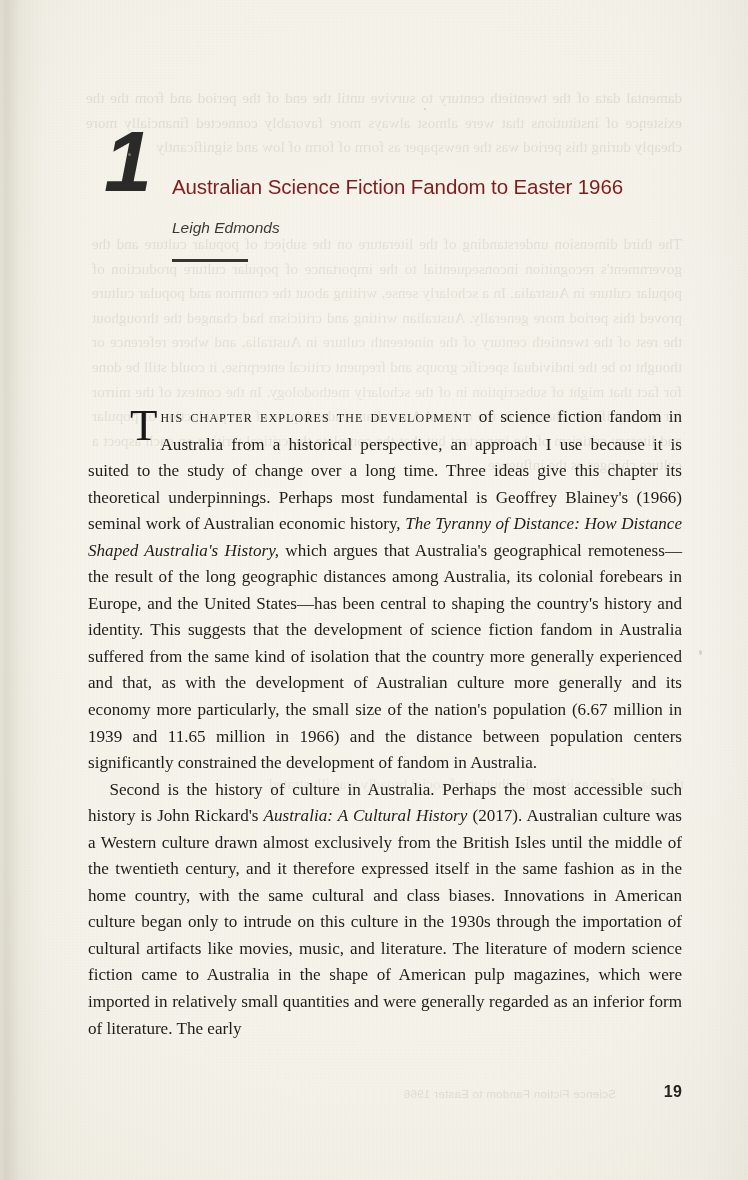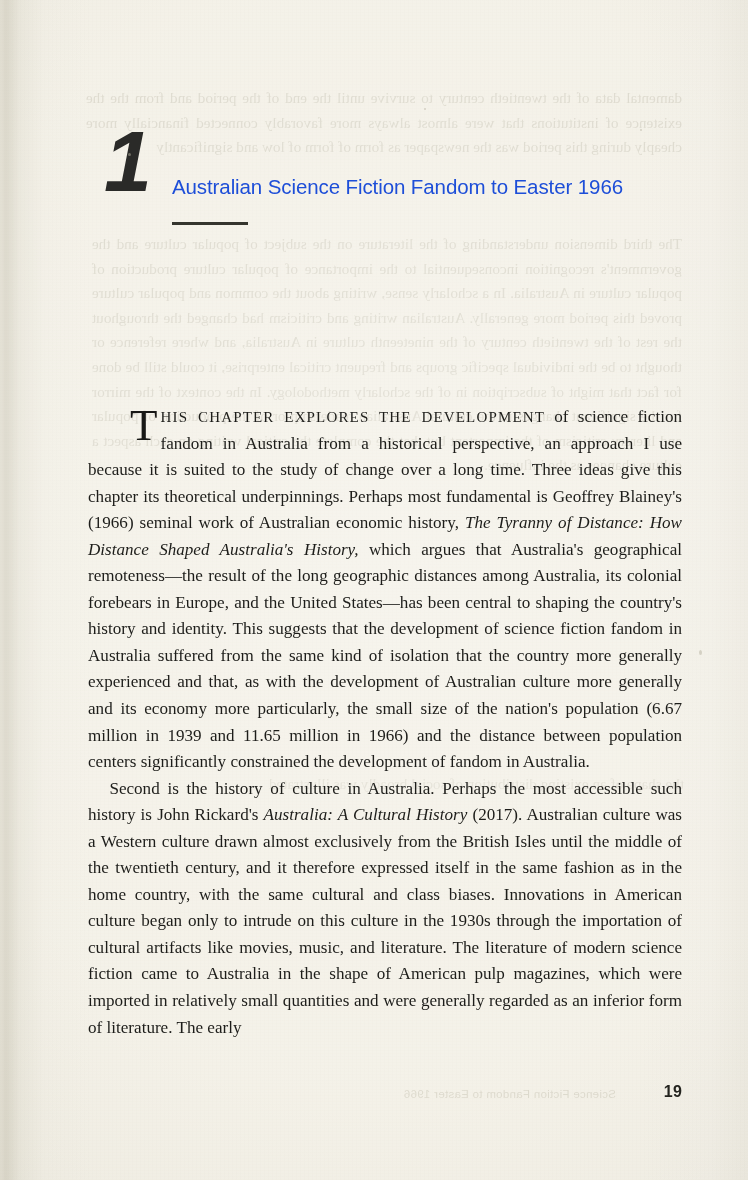--- a/index.html
+++ b/index.html
@@ -143,21 +143,21 @@
     color: #26261f;
     letter-spacing: -0.35px;
     margin: 0;
   }
 
   #chapter-subtitle {
     font-family: "Liberation Sans", sans-serif;
     font-weight: normal;
     font-size: 20.5px;
     line-height: 28px;
-    color: #1d4ed8;
+    color: #7f1d1d;
     letter-spacing: -0.1px;
     margin: 6px 0 0 0;
   }
 
   #chapter-author {
     font-family: "Liberation Sans", sans-serif;
     font-style: italic;
     font-size: 15.5px;
     line-height: 21px;
     color: #3a3a33;
@@ -202,21 +202,21 @@
     line-height: 40px;
     font-weight: normal;
     padding: 1px 3px 0 0;
     margin-left: 42px;
     color: #181816;
   }
 
   .smallcaps {
     font-variant: small-caps;
     letter-spacing: 1.15px;
-    font-size: 15px;
+    font-size: 12px;
   }
 
   .para-opening {
     padding-left: 0;
   }
 
   em, .italic {
     font-style: italic;
   }
 
@@ -259,20 +259,21 @@
   <div class="ghost-footer">Science Fiction Fandom to Easter 1966</div>
 
   <div id="paper-vignette"></div>
 
   <div id="content">
 
     <div id="chapter-number">1</div>
 
     <div id="heading-group">
       <div id="chapter-subtitle">Australian Science Fiction Fandom to Easter 1966</div>
+      <div id="chapter-author">Leigh Edmonds</div>
       <div id="heading-rule"></div>
     </div>
 
     <div id="body-text">
       <p class="para-opening">
         <span class="dropcap">T</span><span class="smallcaps">HIS CHAPTER EXPLORES THE DEVELOPMENT</span><span> of science fiction fandom in Australia from a historical perspective, an approach I use because it is suited to the study of change over a long time. Three ideas give this chapter its theoretical underpinnings. Perhaps most fundamental is Geoffrey Blainey's (1966) seminal work of Australian economic history, </span><em>The Tyranny of Distance: How Distance Shaped Australia's History,</em><span> which argues that Australia's geographical remoteness—the result of the long geographic distances among Australia, its colonial forebears in Europe, and the United States—has been central to shaping the country's history and identity. This suggests that the development of science fiction fandom in Australia suffered from the same kind of isolation that the country more generally experienced and that, as with the development of Australian culture more generally and its economy more particularly, the small size of the nation's population (6.67 million in 1939 and 11.65 million in 1966) and the distance between population centers significantly constrained the development of fandom in Australia.</span>
       </p>
       <p>
         <span>Second is the history of culture in Australia. Perhaps the most accessible such history is John Rickard's </span><em>Australia: A Cultural History</em><span> (2017). Australian culture was a Western culture drawn almost exclusively from the British Isles until the middle of the twentieth century, and it therefore expressed itself in the same fashion as in the home country, with the same cultural and class biases. Innovations in American culture began only to intrude on this culture in the 1930s through the importation of cultural artifacts like movies, music, and literature. The literature of modern science fiction came to Australia in the shape of American pulp magazines, which were imported in relatively small quantities and were generally regarded as an inferior form of literature. The early</span>
       </p>

